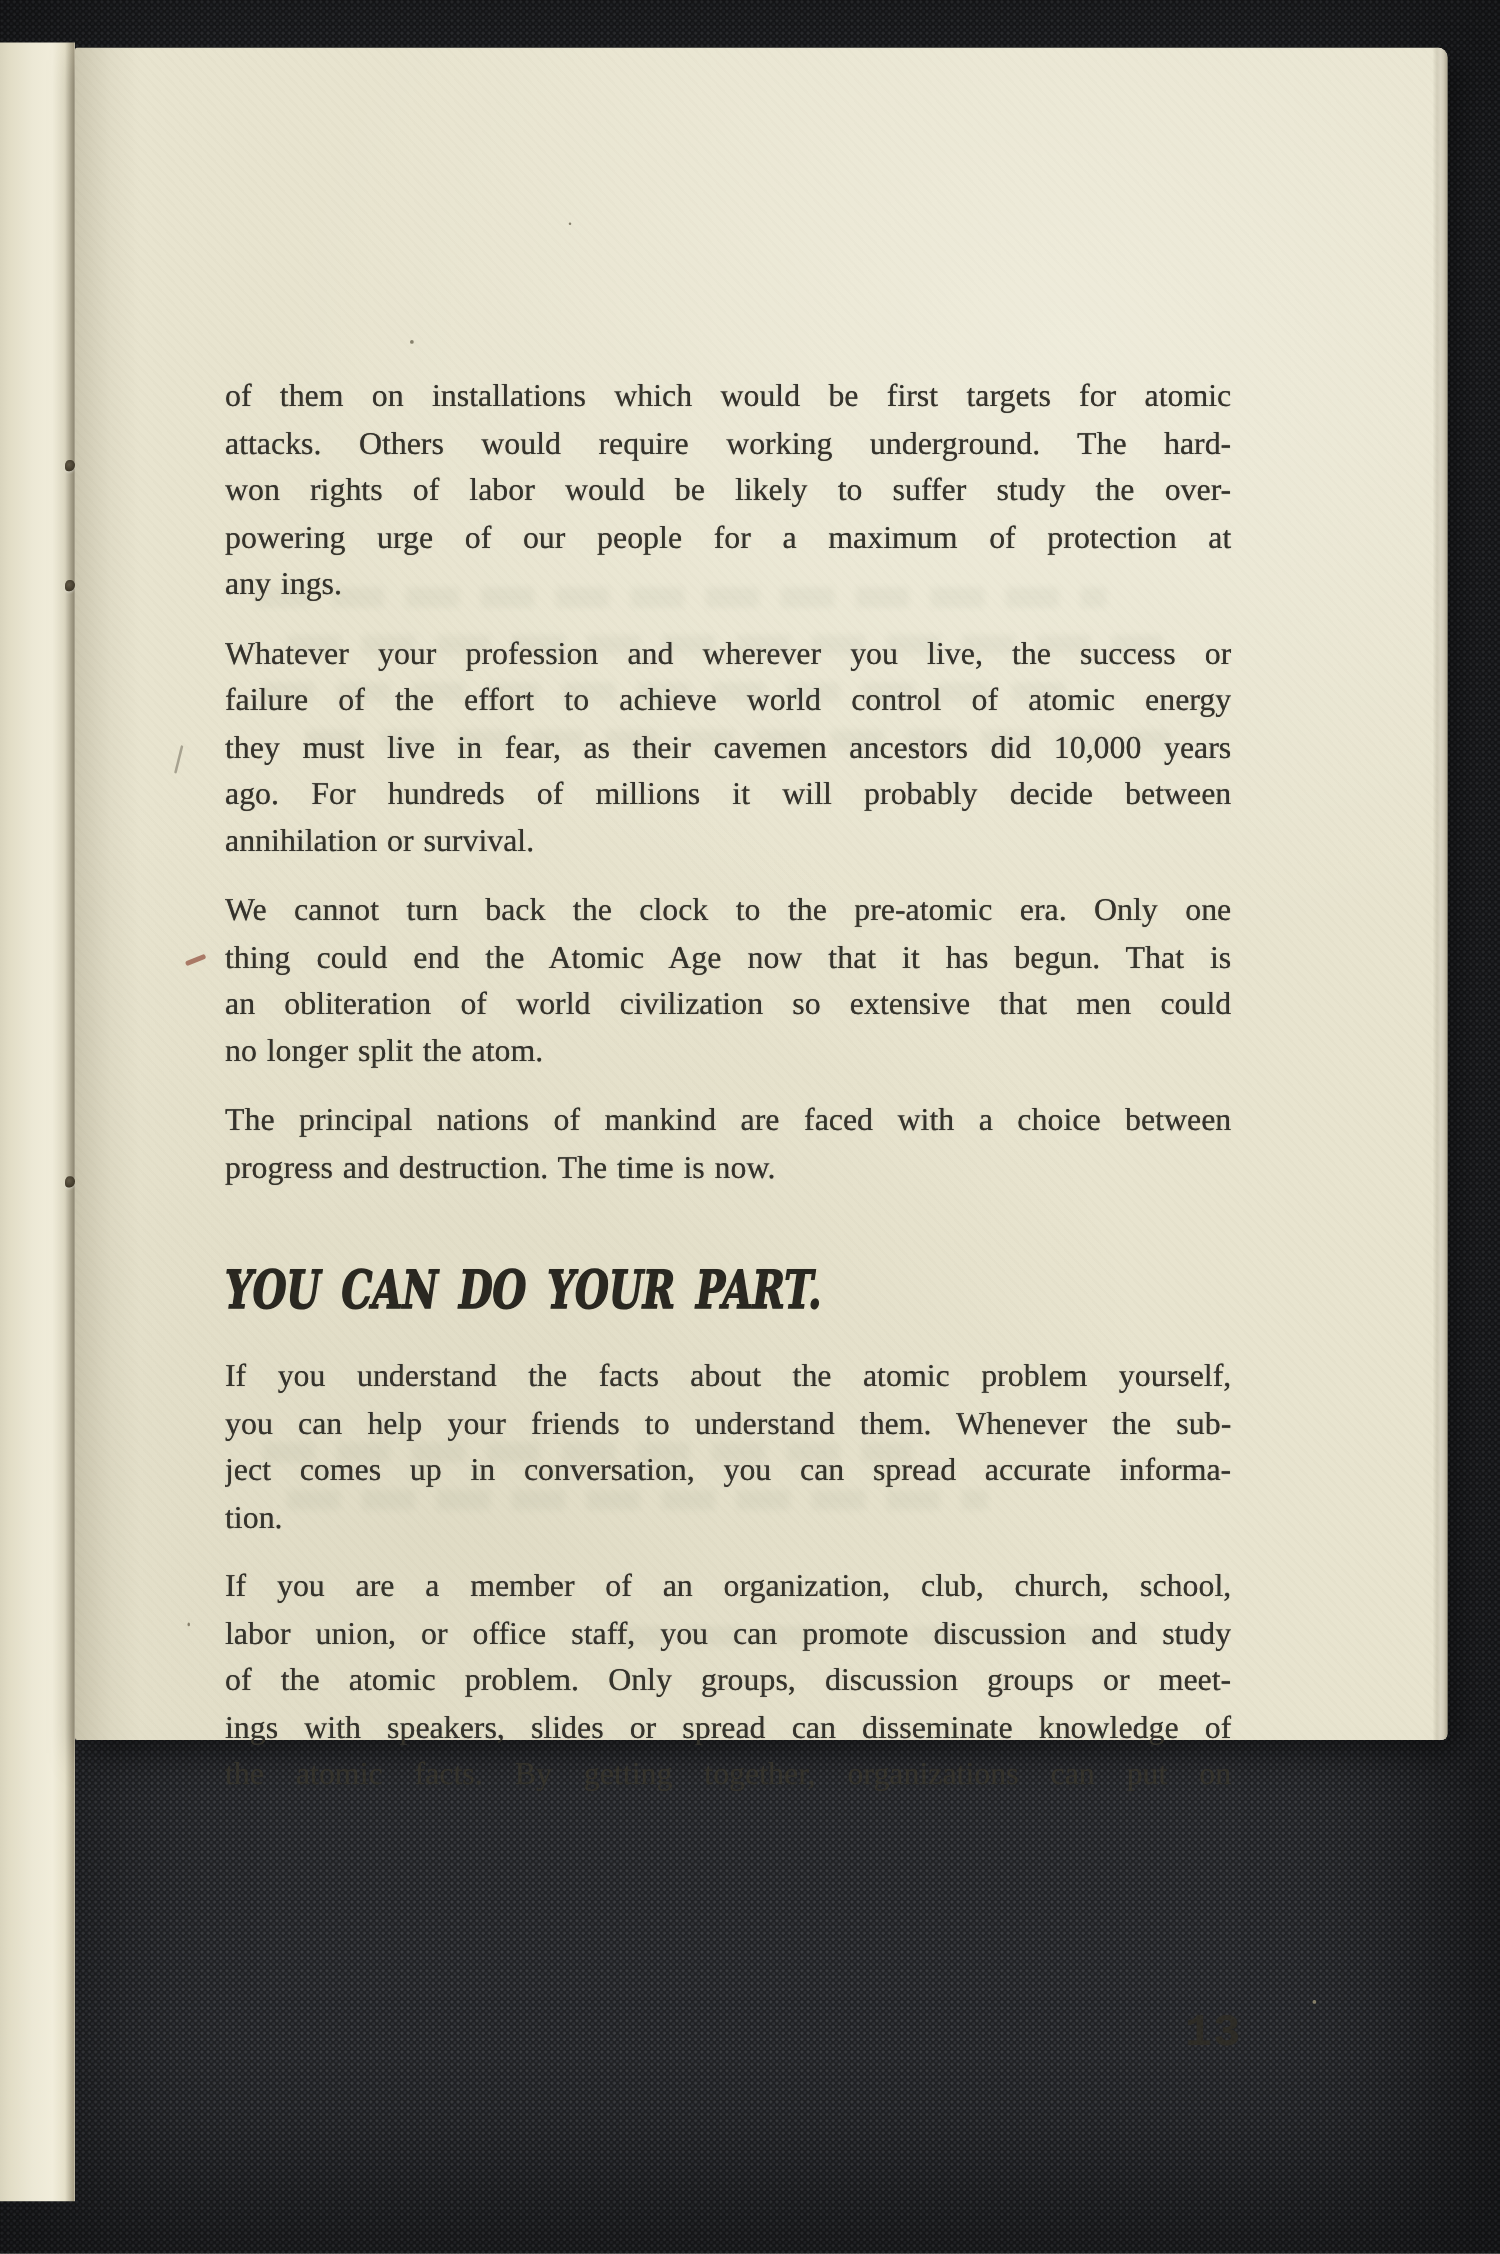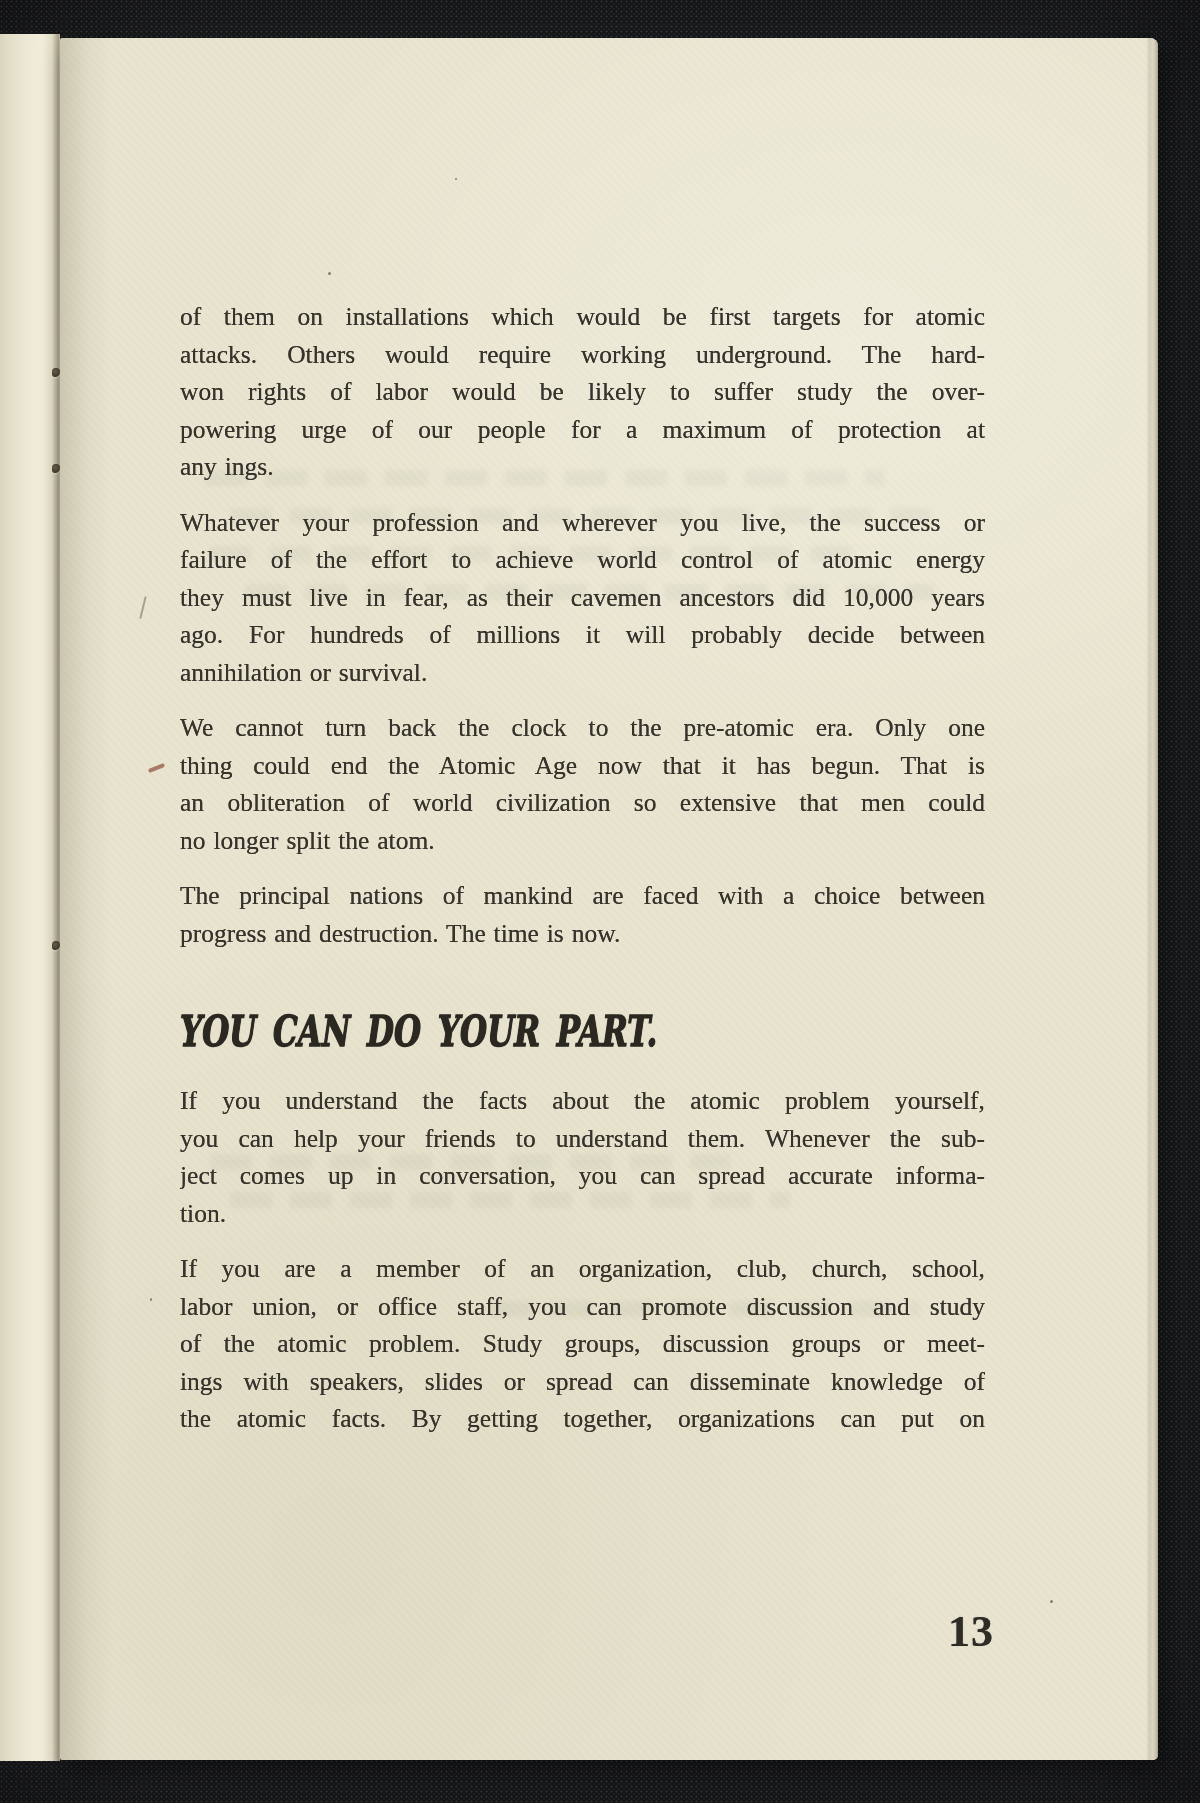--- a/index.html
+++ b/index.html
@@ -25,21 +25,21 @@
       #e4dfc8 52px, #b7b098 57px, #a79f87 59px, #cfc9b3 60px);
   }
   .stitch {
     position:absolute; width:8px; height:9px; border-radius:50% 50% 60% 40%;
     background:radial-gradient(circle at 40% 40%, #6d6450, #453d2d 70%);
     box-shadow:0 1px 2px rgba(255,255,250,.5);
   }
 
   
   .page {
-    position:absolute; left:60px; top:38px; width:1098px; height:1722px;
+    position:absolute; left:60px; top:38px; width:1098px; height:1354px;
     background-color:#e8e4cf;
     background-image:
       radial-gradient(ellipse 900px 700px at 72% 18%, rgba(255,255,248,.30), transparent 70%),
       radial-gradient(ellipse 850px 900px at 25% 88%, rgba(118,108,66,.07), transparent 72%),
       repeating-linear-gradient(47deg, rgba(120,110,80,.025) 0 2px, transparent 2px 6px);
     border-radius:2px 8px 5px 2px;
     box-shadow:8px 10px 26px rgba(0,0,0,.5);
   }
   
   .gutter-shadow {
@@ -69,22 +69,22 @@
     margin:56px 0 26px 0; line-height:48px;
     font-family:"DejaVu Serif", serif; font-style:italic; font-weight:bold;
     font-size:42px; color:#2a2821; word-spacing:8px;
     -webkit-text-stroke:1.3px #2a2821;
     transform:scaleX(.74); transform-origin:left center;
     text-shadow:0 0 1px rgba(42,40,33,.7);
     white-space:nowrap;
   }
   .page-number {
     position:absolute; left:888px; top:1568px;
-    font-family:Liberation Serif, serif; font-weight:bold;
-    font-size:44px; color:#2e2c26; letter-spacing:1px;
+    font-family:Liberation Mono, monospace; font-weight:bold;
+    font-size:36px; color:#2e2c26; letter-spacing:1px;
     text-shadow:0 0 .7px rgba(46,44,38,.8);
   }
 
   
   .ghost {
     position:absolute; height:16px; opacity:.05; filter:blur(2.5px);
     background:repeating-linear-gradient(90deg, #4e5c48 0 42px, transparent 42px 60px);
   }
 
   
@@ -155,21 +155,21 @@
         <h2 class="heading">YOU CAN DO YOUR PART.</h2>
         <div class="para">
           <div class="jline">If you understand the facts about the atomic problem yourself,</div>
           <div class="jline">you can help your friends to understand them. Whenever the sub-</div>
           <div class="jline">ject comes up in conversation, you can spread accurate informa-</div>
           <div class="jline jlast">tion.</div>
         </div>
         <div class="para">
           <div class="jline">If you are a member of an organization, club, church, school,</div>
           <div class="jline">labor union, or office staff, you can promote discussion and study</div>
-          <div class="jline">of the atomic problem. Study groups, discussion groups or meet-</div>
+          <div class="jline">of the atomic problem. Only groups, discussion groups or meet-</div>
           <div class="jline">ings with speakers, slides or spread can disseminate knowledge of</div>
           <div class="jline">the atomic facts. By getting together, organizations can put on</div>
         </div>
       </main>
 
     <div class="page-number">13</div>
   </div>
 </div>
 
 </body></html>

